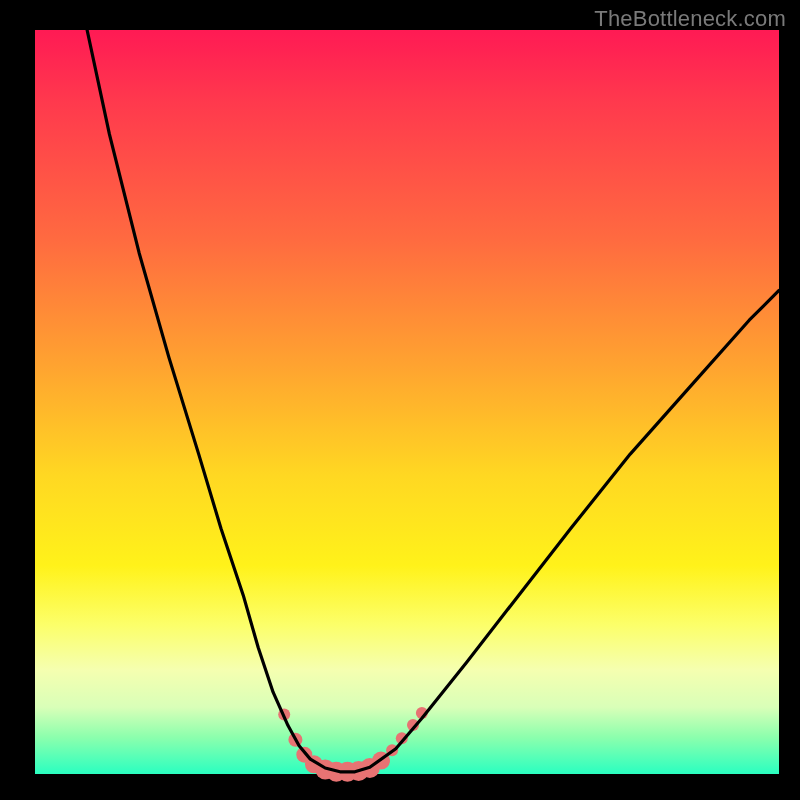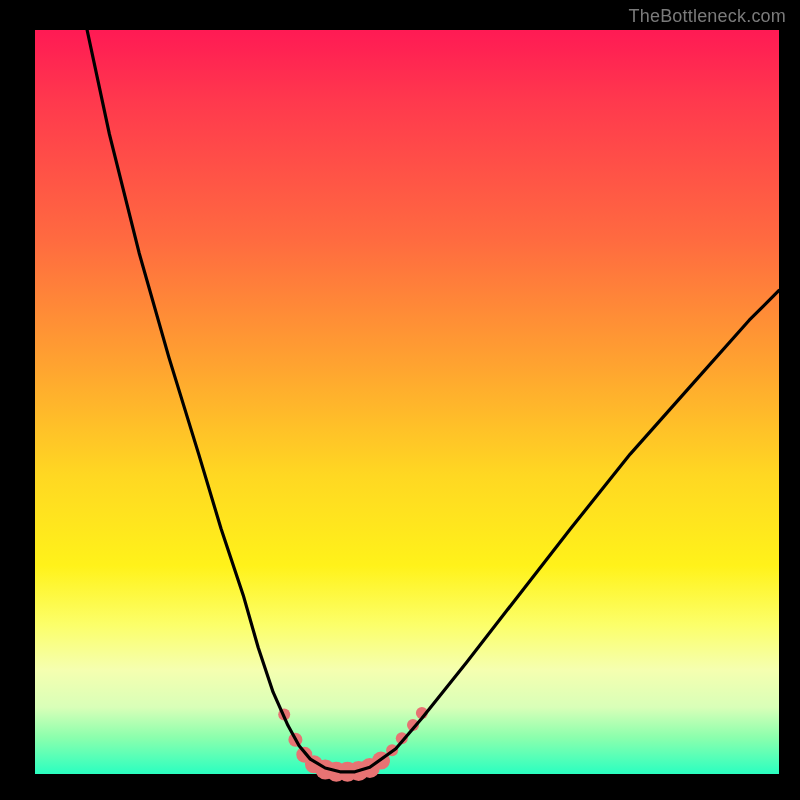--- a/index.html
+++ b/index.html
@@ -38,21 +38,21 @@
       #d9ffb8 91%,
       #8dffad 95%,
       #2affc0 100%
     );
   }
   .watermark {
     position: absolute;
     top: 6px;
     right: 14px;
     color: #7a7a7a;
-    font-size: 18px;
+    font-size: 22px;
     font-weight: 400;
     letter-spacing: 0.2px;
     user-select: none;
   }
   svg.curve {
     position: absolute;
     left: 0;
     top: 0;
     width: 744px;
     height: 744px;

